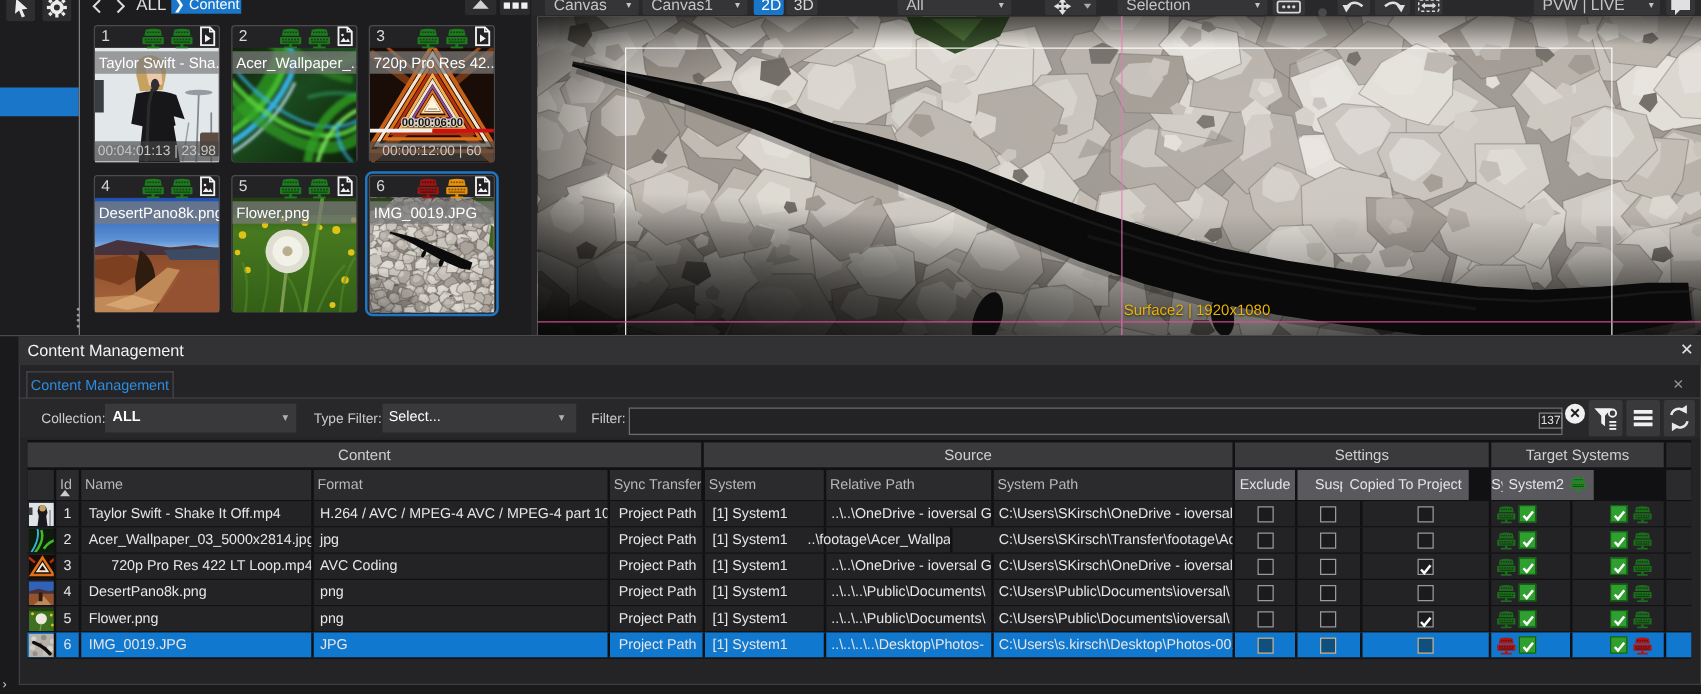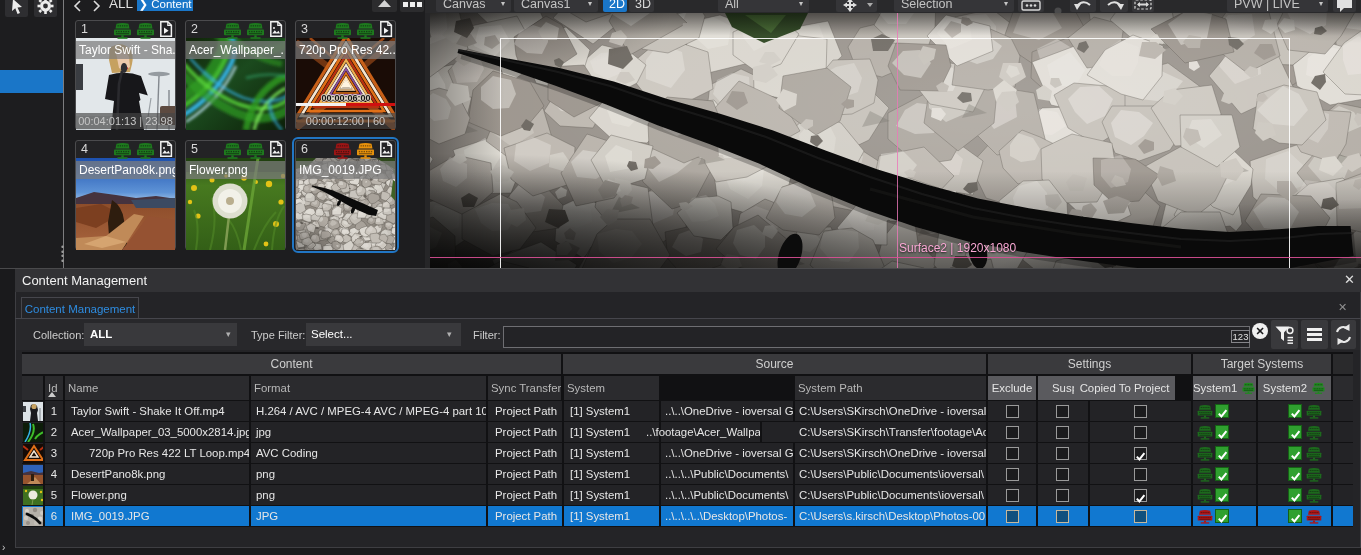--- a/index.html
+++ b/index.html
@@ -1717,21 +1717,21 @@
           <polygon points="17,7.5 14,5 14,10" fill="#d8d8d8"></polygon>
         </svg></div>
 <div class="ddl" style="left:797px;width:101px;background:#353538;color:#c4c4c4">PVW | LIVE<span style="float:right;margin-right:5px;font-size:8px">▾</span></div>
 <div class="ibtn" style="left:903px;width:23px"><svg width="23" height="21" viewBox="0 0 23 21" style="margin-top:7px">
           <path d="M4,2 h15 v8 h-8 l-4,4 v-4 h-3 z" fill="#e0e0e0"></path>
         </svg></div>
 </div>
 <div class="abs" style="left:500px;top:38px;width:790px;height:230px;border-left:1px solid rgba(255,255,255,.9);border-top:1px solid rgba(255,255,255,.9);border-right:1px solid rgba(255,255,255,.9)"></div>
 <div class="abs" style="left:897px;top:13px;width:1px;height:255px;background:rgba(235,120,185,.8)"></div>
 <div class="abs" style="left:430px;top:257px;width:931px;height:1px;background:rgba(220,80,150,.9)"></div>
-<div class="abs" style="left:899px;top:241px;color:#f9a8d4;font-size:12px;text-shadow:0 1px 2px rgba(0,0,0,.8)">Surface2 | 1920x1080</div>
+<div class="abs" style="left:899px;top:241px;color:#eab308;font-size:12px;text-shadow:0 1px 2px rgba(0,0,0,.8)">Surface2 | 1920x1080</div>
 <div class="abs" style="left:0;top:268px;width:1361px;height:287px;background:#1a1a1c"></div>
 <div class="abs" style="left:0;top:268px;width:1361px;height:1px;background:#4a4a4c"></div>
 <div class="abs" style="left:15px;top:269px;width:1346px;height:279px;background:#242427;border-left:1px solid #3e3e42;border-right:1px solid #3e3e42;border-bottom:1px solid #3e3e42"></div>
 <div class="abs" style="left:15px;top:269px;width:1346px;height:23px;background:#323235"></div>
 <div class="abs" style="left:22px;top:273px;color:#f2f2f2;font-size:13px">Content Management</div>
 <div class="abs" style="left:1344px;top:272px;color:#e0e0e0;font-size:13px">✕</div>
 <div class="abs" style="left:21px;top:297px;width:118px;height:22px;border:1px solid #46464c;border-bottom:none;background:#242427;color:#2e8ce0;font-size:11.5px;line-height:22px;text-align:center">Content Management</div>
 <div class="abs" style="left:15px;top:318px;width:1346px;height:1px;background:#46464c"></div>
 <div class="abs" style="left:139px;top:318px"></div>
 <div class="abs" style="left:1338px;top:301px;color:#909090;font-size:11px">✕</div>
@@ -1739,21 +1739,21 @@
 <div class="abs" style="left:33px;top:329px;color:#cccccc;font-size:11px">Collection:</div>
 <div class="abs" style="left:84px;top:323px;width:153px;height:23px;background:#39393c"></div>
 <div class="abs" style="left:90px;top:328px;color:#fff;font-size:11.5px;font-weight:bold">ALL</div>
 <div class="abs" style="left:226px;top:329px;color:#b0b0b0;font-size:9px">▾</div>
 <div class="abs" style="left:251px;top:329px;color:#cccccc;font-size:11px">Type Filter:</div>
 <div class="abs" style="left:306px;top:323px;width:155px;height:23px;background:#39393c"></div>
 <div class="abs" style="left:311px;top:328px;color:#fff;font-size:11.5px">Select...</div>
 <div class="abs" style="left:447px;top:329px;color:#b0b0b0;font-size:9px">▾</div>
 <div class="abs" style="left:473px;top:329px;color:#cccccc;font-size:11px">Filter:</div>
 <div class="abs" style="left:503px;top:326px;width:747px;height:22px;background:#232326;border:1px solid #6e6e72"></div>
-<div class="abs" style="left:1231px;top:330px;width:19px;height:13px;border:1px solid #85858a;color:#e0e0e0;font-size:9.5px;line-height:12px;text-align:center;-webkit-font-smoothing:antialiased">123</div>
+<div class="abs" style="left:1231px;top:330px;width:19px;height:13px;border:1px solid #85858a;color:#e0e0e0;font-size:9.5px;line-height:12px;text-align:center;-webkit-font-smoothing:antialiased">137</div>
 <div class="abs" style="left:1252px;top:323px;width:16px;height:16px;background:#f0f0f0;border-radius:50%;color:#1a1a1c;font-size:11px;line-height:16px;text-align:center;font-weight:bold">✕</div>
 <div class="abs" style="left:1271px;top:320px;width:27px;height:29px;background:#39393c;border-radius:2px"><svg width="27" height="29" viewBox="0 0 27 29">
         <path d="M4.5,6.5 h14 l-5.5,6 v8.5 l-3,-2.5 v-6 z" fill="#f0f0f0"></path>
         <circle cx="19" cy="10.5" r="2.9" fill="#39393c" stroke="#f0f0f0" stroke-width="1.5"></circle>
         <rect x="16.5" y="16.8" width="5.5" height="1.5" fill="#f0f0f0"></rect>
         <rect x="16.5" y="19.6" width="5.5" height="1.5" fill="#f0f0f0"></rect>
         <rect x="16.5" y="22.4" width="5.5" height="1.5" fill="#f0f0f0"></rect>
       </svg></div>
 <div class="abs" style="left:1301px;top:320px;width:27px;height:29px;background:#39393c;border-radius:2px"><svg width="27" height="29" viewBox="0 0 27 29">
         <g fill="#f0f0f0">
@@ -1779,20 +1779,21 @@
 <div class="gh" style="left:988px;width:203px">Settings</div>
 <div class="gh" style="left:1193px;width:138px">Target Systems</div>
 <div class="abs" style="left:1333px;top:354px;width:20px;height:20px;background:#2a2a2c"></div>
 <div class="abs" style="left:22px;top:374px;width:1331px;height:2px;background:#111113"></div>
 <div class="sh" style="left:22px;width:21px"></div>
 <div class="sh" style="left:45px;width:18px">Id</div>
 <div class="sh" style="left:65px;width:184px">Name</div>
 <div class="sh" style="left:251px;width:235px">Format</div>
 <div class="sh" style="left:488px;width:73px">Sync Transfer</div>
 <div class="sh" style="left:564px;width:95px">System</div>
+<div class="sh" style="left:661px;width:132px">Relative Path</div>
 <div class="sh" style="left:795px;width:191px">System Path</div>
 <div class="sh shl" style="left:988px;width:48px">Exclude</div>
 <div class="sh shl" style="left:1038px;width:73px">Suspend</div>
 <div class="sh shl" style="left:1074px;width:101px">Copied To Project</div>
 <div class="sh shl" style="left:1193px;width:63px">System1<span style="display:inline-block;vertical-align:-2px;margin-left:4px"><svg width="15" height="12" viewBox="0 0 21 17">
           <g fill="#1f8a1f">
             <path d="M3.5,6.5 L4.5,1.8 Q10.5,0.2 16.5,1.8 L17.5,6.5 Z"></path>
             <rect x="2" y="7.5" width="17" height="5.8" rx="0.8"></rect>
             <rect x="9.3" y="13.3" width="2.4" height="2.2"></rect>
             <rect x="5.5" y="15.2" width="10" height="1.6"></rect>
@@ -1805,21 +1806,21 @@
             <rect x="14.3" y="3.2" width="1.3" height="1.3"></rect>
             <rect x="3.8" y="8.9" width="1.4" height="1.4"></rect>
             <rect x="6.2" y="8.9" width="1.4" height="1.4"></rect>
             <rect x="8.6" y="8.9" width="1.4" height="1.4"></rect>
             <rect x="11" y="8.9" width="1.4" height="1.4"></rect>
             <rect x="13.4" y="8.9" width="1.4" height="1.4"></rect>
             <rect x="15.8" y="8.9" width="1.4" height="1.4"></rect>
             <rect x="4" y="11.2" width="13" height="1"></rect>
           </g>
         </svg></span></div>
-<div class="sh shl" style="left:1258px;width:73px">System2<span style="display:inline-block;vertical-align:-2px;margin-left:4px"><svg width="15" height="12" viewBox="0 0 21 17">
+<div class="sh shl" style="left:1202px;width:73px">System2<span style="display:inline-block;vertical-align:-2px;margin-left:4px"><svg width="15" height="12" viewBox="0 0 21 17">
           <g fill="#1f8a1f">
             <path d="M3.5,6.5 L4.5,1.8 Q10.5,0.2 16.5,1.8 L17.5,6.5 Z"></path>
             <rect x="2" y="7.5" width="17" height="5.8" rx="0.8"></rect>
             <rect x="9.3" y="13.3" width="2.4" height="2.2"></rect>
             <rect x="5.5" y="15.2" width="10" height="1.6"></rect>
           </g>
           <g fill="#0a0a0a" opacity=".5">
             <rect x="5.5" y="3.2" width="1.3" height="1.3"></rect>
             <rect x="7.7" y="3.2" width="1.3" height="1.3"></rect>
             <rect x="9.9" y="3.2" width="1.3" height="1.3"></rect>

